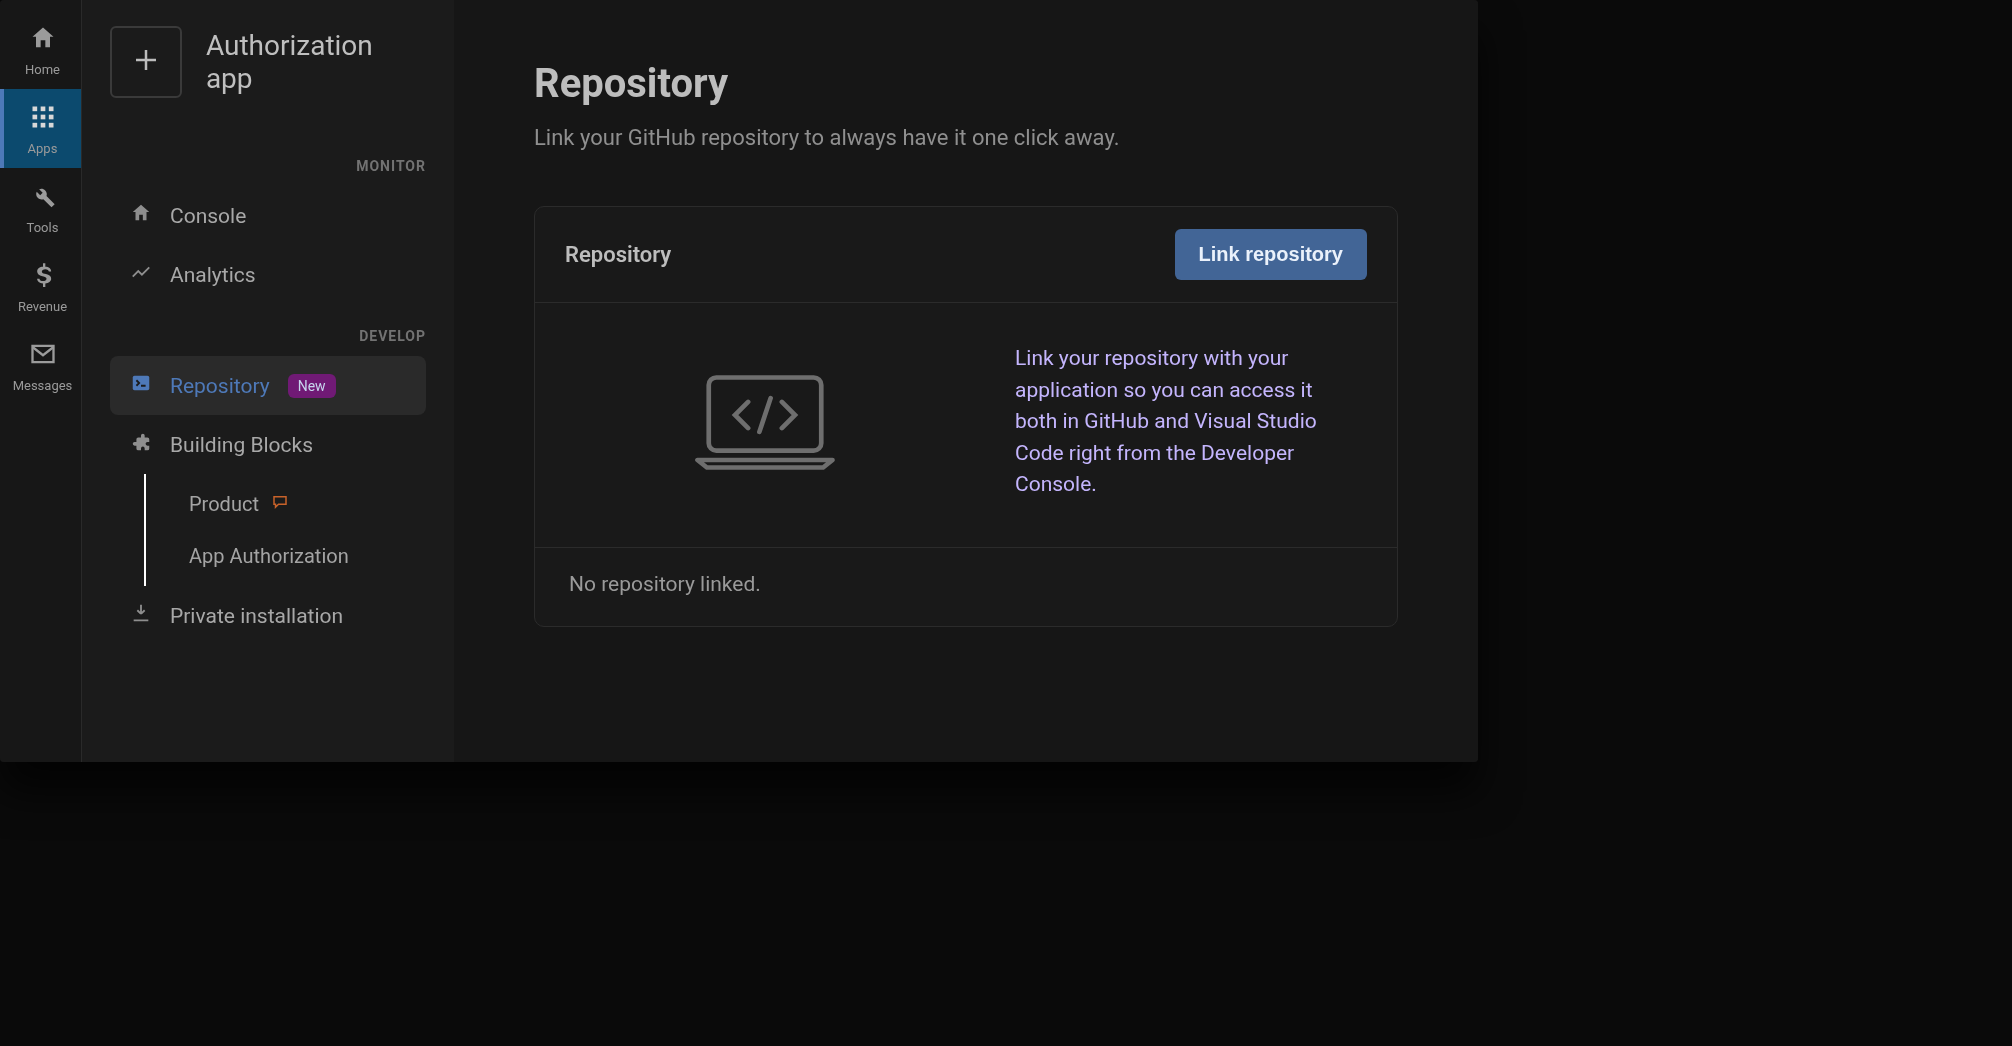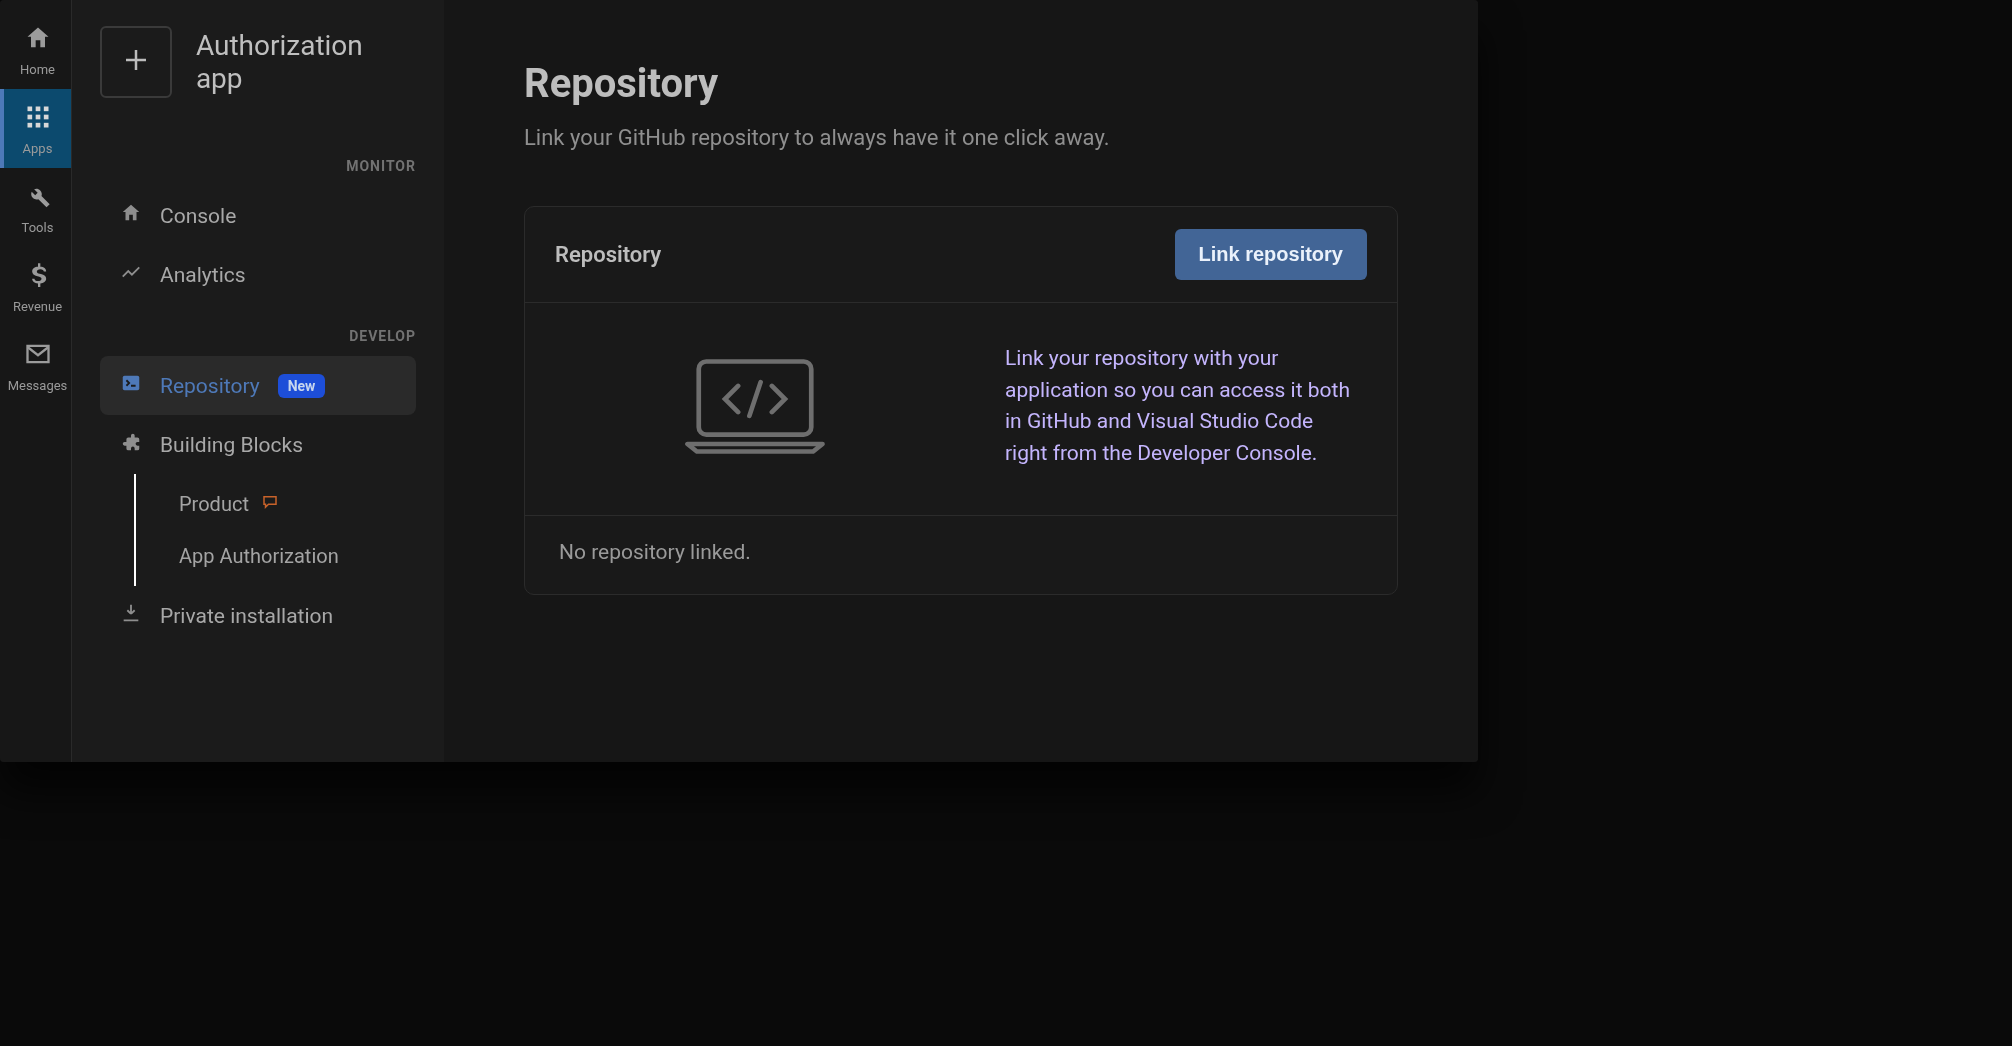--- a/index.html
+++ b/index.html
@@ -13,21 +13,21 @@
     display: flex;
     width: 1478px;
     height: 762px;
     background: #161616;
     border-radius: 4px;
     overflow: hidden;
     box-shadow: 0 30px 40px rgba(0,0,0,0.7);
   }
   
   .rail {
-    width: 72px;
+    width: 82px;
     background: #171717;
     border-right: 1px solid #2a2a2a;
     display: flex;
     flex-direction: column;
     align-items: stretch;
     padding-top: 10px;
   }
   .rail-item {
     display: flex;
     flex-direction: column;
@@ -91,22 +91,22 @@
     cursor: pointer;
   }
   .nav-item svg { width: 22px; height: 22px; fill: #8e8e8e; }
   .nav-item.active {
     background: #2a2a2a;
     color: #4e79b8;
   }
   .nav-item.active svg { fill: #4e79b8; }
   .nav-item .badge {
     font-size: 14px;
-    font-weight: 700;
-    background: #1d4ed8;
+    font-weight: 400;
+    background: #701a75;
     color: #c7d6ee;
     padding: 4px 10px;
     border-radius: 6px;
   }
   .nav-sub {
     margin-left: 34px;
     border-left: 2px solid #ffffff;
     padding: 4px 0 4px 13px;
   }
   .nav-sub .sub-item {

